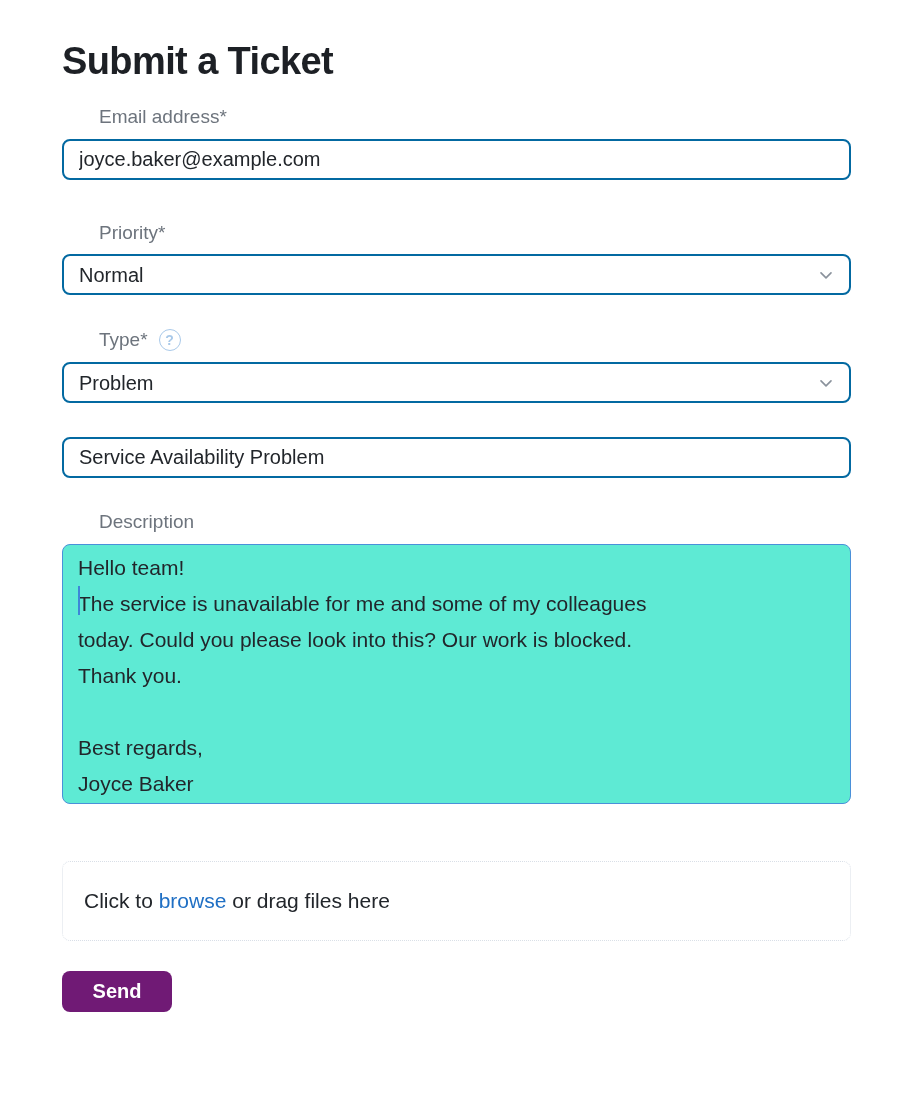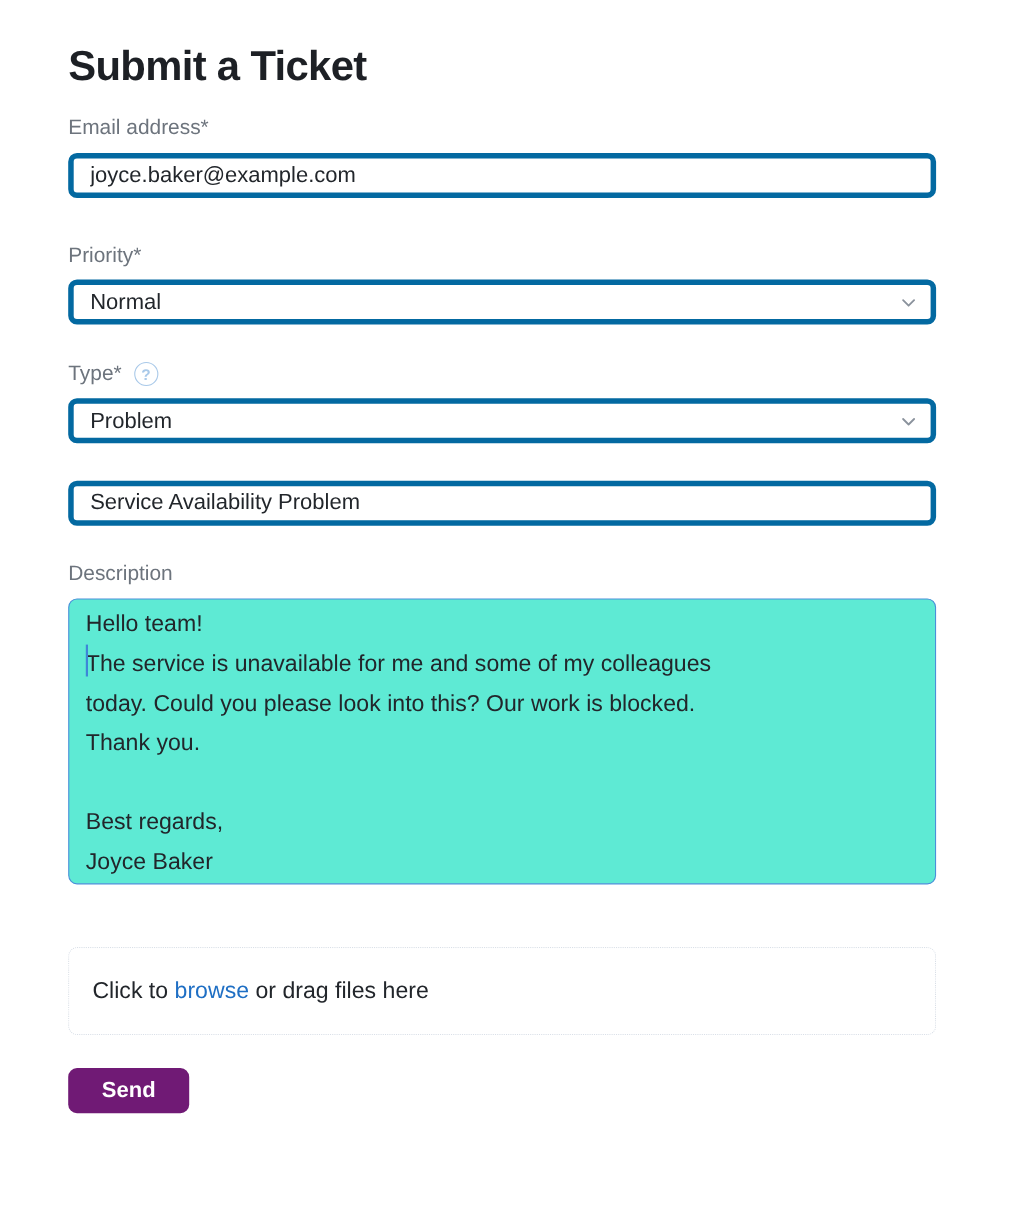--- a/index.html
+++ b/index.html
@@ -23,40 +23,41 @@
   .field { margin-bottom: 34px; }
   .field.email-field { margin-bottom: 43px; }
   .field-label {
     display: flex;
     align-items: center;
     gap: 11px;
     font-size: 19px;
     color: #6d747d;
     margin-bottom: 11px;
     line-height: 1.1;
+    margin-left: 37px;
   }
   .help-icon {
     width: 20px;
     height: 20px;
     border: 1.8px solid #a9c9e9;
     border-radius: 50%;
     color: #a9c9e9;
     font-size: 14px;
     font-weight: 700;
     display: inline-flex;
     align-items: center;
     justify-content: center;
     line-height: 1;
     cursor: default;
     user-select: none;
   }
   .text-input, .select-input {
     width: 789px;
     height: 41px;
-    border: 5px solid #0369a1;
+    border: 2px solid #0369a1;
     border-radius: 8px;
     background: #ffffff;
     font-family: "Liberation Sans", sans-serif;
     font-size: 20px;
     color: #22262b;
     padding: 0 15px;
     box-sizing: border-box;
     outline: none;
     display: block;
   }

